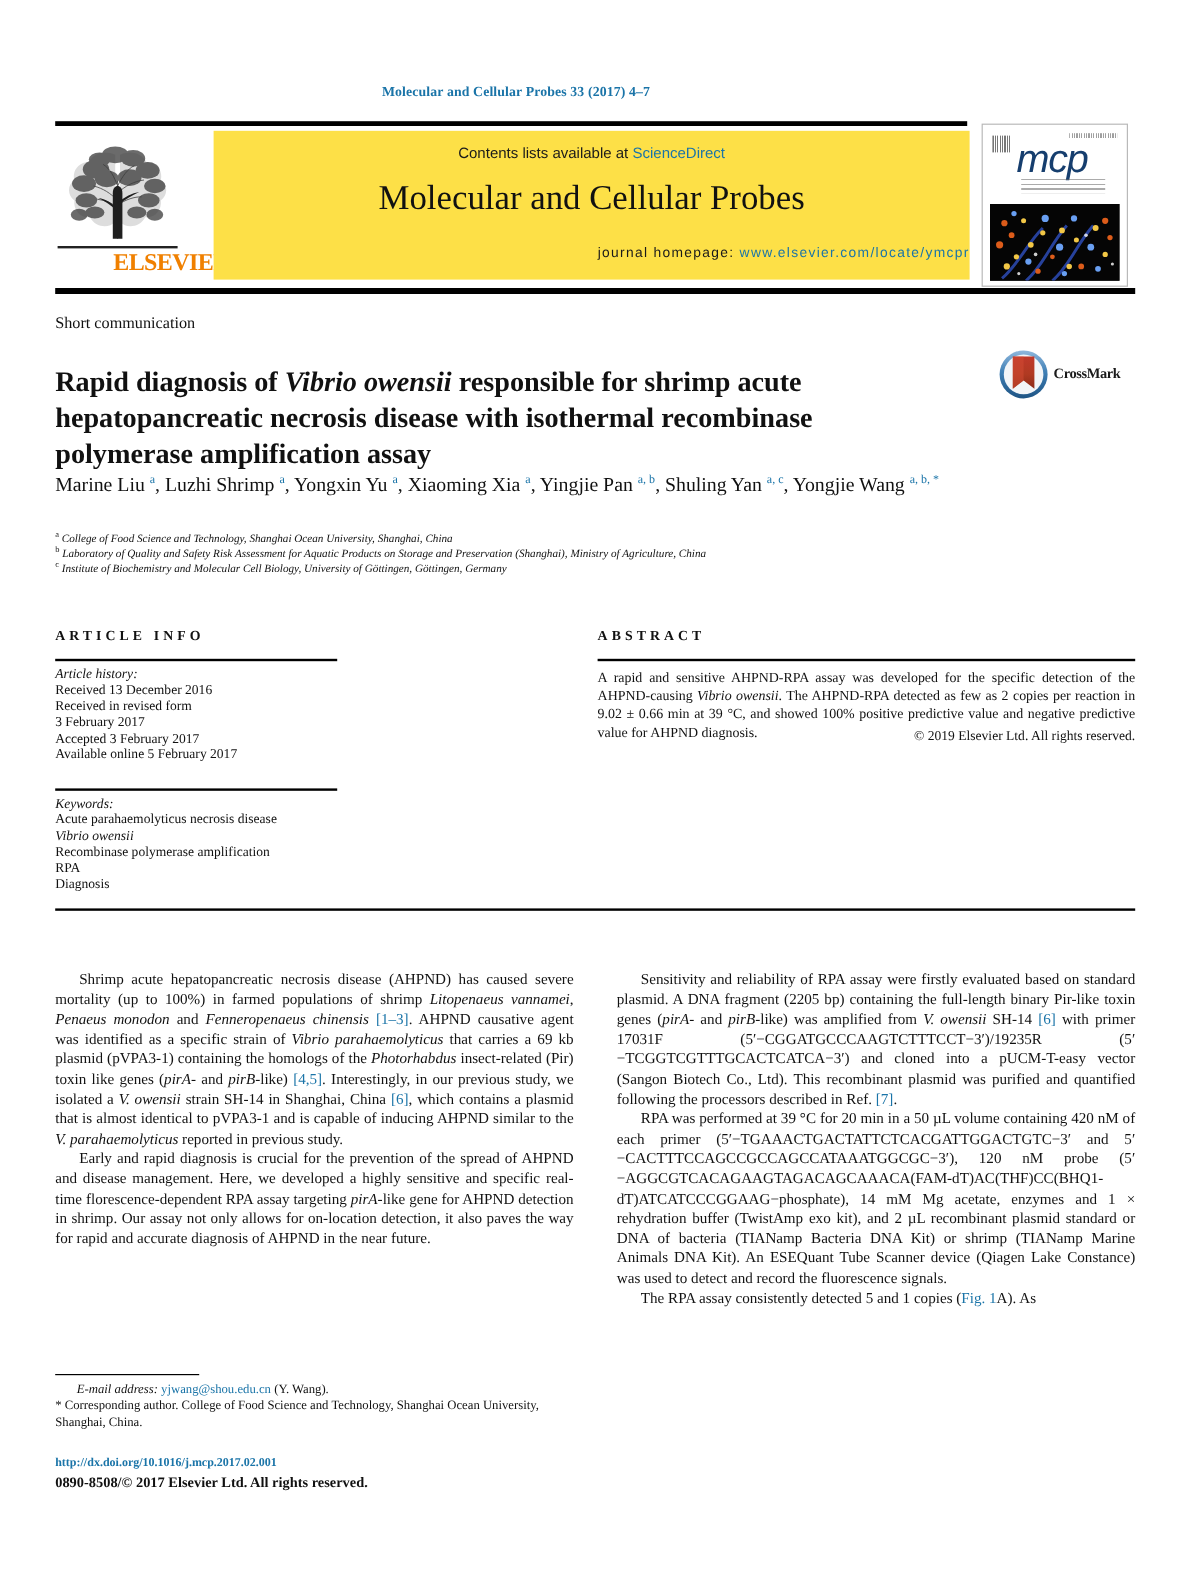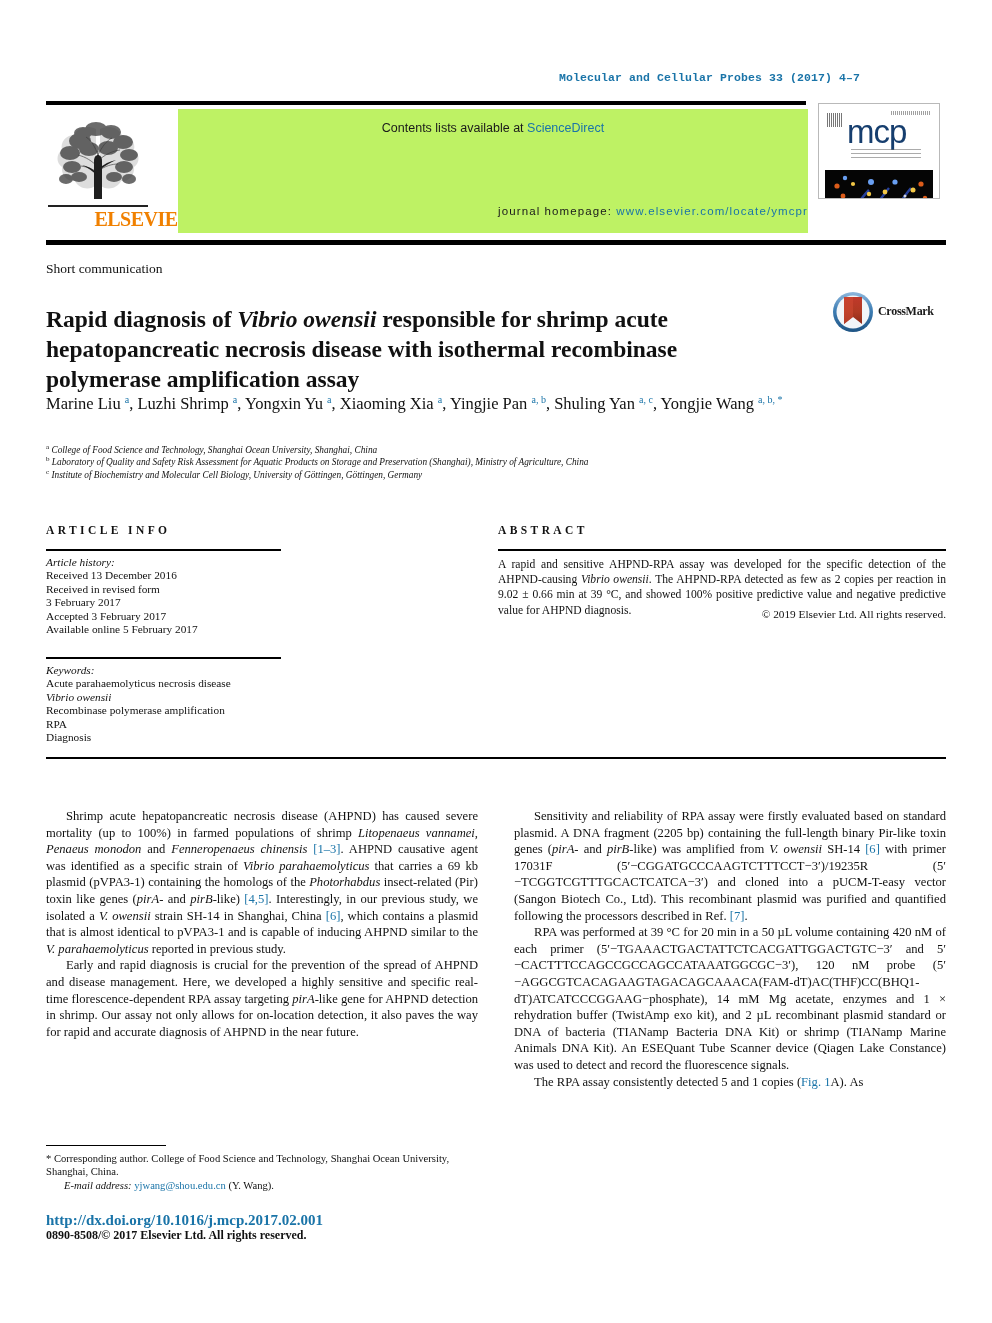--- a/index.html
+++ b/index.html
@@ -20,26 +20,25 @@
     left: 0; top: 0;
     width: 992px;
     height: 1323px;
   }
 
   
   .running-head {
     position: absolute;
     left: 0; top: 71px;
     width: 860px;
-    text-align: right;
+    text-align: center;
     font-size: 11.5px;
     font-weight: bold;
     color: #1a74a8;
     letter-spacing: 0.1px;
-    font-family: Liberation Mono, monospace;
   }
 
   
   .masthead {
     position: absolute;
     left: 46px; top: 101px;
     width: 900px;
     height: 132px;
   }
   .masthead-rule {
@@ -78,21 +77,21 @@
     font-weight: bold;
     letter-spacing: -0.5px;
     color: #f08000;
     margin-left: 45px;
   }
   .banner {
     position: absolute;
     left: 132px; top: 8px;
     width: 630px;
     height: 124px;
-    background: #bef264;
+    background: #fde047;
   }
   .banner-contents {
     position: absolute;
     left: 0; top: 12px;
     width: 630px;
     text-align: center;
     font-family: "Liberation Sans", sans-serif;
     font-size: 12.5px;
     color: #1a1a1a;
   }
@@ -118,25 +117,26 @@
     letter-spacing: 1.1px;
     color: #1a1a1a;
   }
   .banner-homepage .url {
     color: #1a74a8;
   }
   .cover {
     position: absolute;
     left: 772px; top: 2px;
     width: 122px;
-    height: 96px;
+    height: 136px;
     border: 1px solid #b9b9b9;
     background: #fff;
     box-sizing: border-box;
     overflow: hidden;
+    font-style: italic;
   }
   .cover-top {
     position: absolute;
     left: 6px; top: 5px;
     width: 108px;
     height: 58px;
     background: #fff;
   }
   .cover-mcp {
     position: absolute;
@@ -381,21 +381,21 @@
     font-size: 10.6px;
     line-height: 13.4px;
     color: #111;
   }
   .footnote .em { font-style: italic; }
   .footnote .mail { color: #1a74a8; }
   .doi {
     position: absolute;
     left: 46px; top: 1213px;
     width: 432px;
-    font-size: 15px;
+    font-size: 10px;
     line-height: 14.6px;
     color: #1a74a8;
     font-weight: bold;
   }
   .issn {
     position: absolute;
     left: 46px; top: 1228px;
     width: 432px;
     font-size: 12px;
     line-height: 14.6px;
@@ -452,20 +452,21 @@
         </g>
       </svg>
       <div class="elsevier-baseline"></div>
       <div class="elsevier-word">ELSEVIER</div>
     </div>
 
     <div class="banner">
       <div class="banner-contents">
         <span>Contents lists available at </span><span class="sd">ScienceDirect</span>
       </div>
+      <div class="banner-title">Molecular and Cellular Probes</div>
       <div class="banner-homepage">
         <span>journal homepage: </span><span class="url">www.elsevier.com/locate/ymcpr</span>
       </div>
     </div>
 
     <div class="cover">
       <div class="cover-top">
         <div class="cover-barcode"></div>
         <div class="cover-tinytext"></div>
         <div class="cover-mcp">mcp</div>
@@ -577,23 +578,23 @@
       <p><span>Early and rapid diagnosis is crucial for the prevention of the spread of AHPND and disease management. Here, we developed a highly sensitive and specific real-time florescence-dependent RPA assay targeting </span><i>pirA</i><span>-like gene for AHPND detection in shrimp. Our assay not only allows for on-location detection, it also paves the way for rapid and accurate diagnosis of AHPND in the near future.</span></p>
     </div>
   <div class="col col-right" id="col-right-host">
       <p><span>Sensitivity and reliability of RPA assay were firstly evaluated based on standard plasmid. A DNA fragment (2205 bp) containing the full-length binary Pir-like toxin genes (</span><i>pirA</i><span>- and </span><i>pirB</i><span>-like) was amplified from </span><i>V. owensii</i><span> SH-14 </span><span class="ref">[6]</span><span> with primer 17031F (5′−CGGATGCCCAAGTCTTTCCT−3′)/19235R (5′−TCGGTCGTTTGCACTCATCA−3′) and cloned into a pUCM-T-easy vector (Sangon Biotech Co., Ltd). This recombinant plasmid was purified and quantified following the processors described in Ref. </span><span class="ref">[7]</span><span>.</span></p>
       <p><span>RPA was performed at 39 °C for 20 min in a 50 µL volume containing 420 nM of each primer (5′−TGAAACTGACTATTCTCACGATTGGACTGTC−3′ and 5′−CACTTTCCAGCCGCCAGCCATAAATGGCGC−3′), 120 nM probe (5′−AGGCGTCACAGAAGTAGACAGCAAACA(FAM-dT)AC(THF)CC(BHQ1-dT)ATCATCCCGGAAG−phosphate), 14 mM Mg acetate, enzymes and 1 × rehydration buffer (TwistAmp exo kit), and 2 µL recombinant plasmid standard or DNA of bacteria (TIANamp Bacteria DNA Kit) or shrimp (TIANamp Marine Animals DNA Kit). An ESEQuant Tube Scanner device (Qiagen Lake Constance) was used to detect and record the fluorescence signals.</span></p>
       <p><span>The RPA assay consistently detected 5 and 1 copies (</span><span class="ref">Fig. 1</span><span>A). As</span></p>
     </div>
 
   <div class="foot-rule"></div>
   <div class="footnote">
-    <div>* Corresponding author. College of Food Science and Technology, Shanghai Ocean University, Shanghai, China.</div>
     <div style="text-indent:18px;">
       <span class="em">E-mail address:</span>
       <span class="mail">yjwang@shou.edu.cn</span>
       <span>(Y. Wang).</span>
     </div>
+    <div>* Corresponding author. College of Food Science and Technology, Shanghai Ocean University, Shanghai, China.</div>
   </div>
   <div class="doi">http://dx.doi.org/10.1016/j.mcp.2017.02.001</div>
   <div class="issn">0890-8508/© 2017 Elsevier Ltd. All rights reserved.</div>
 
 </div>
 
 </body></html>

